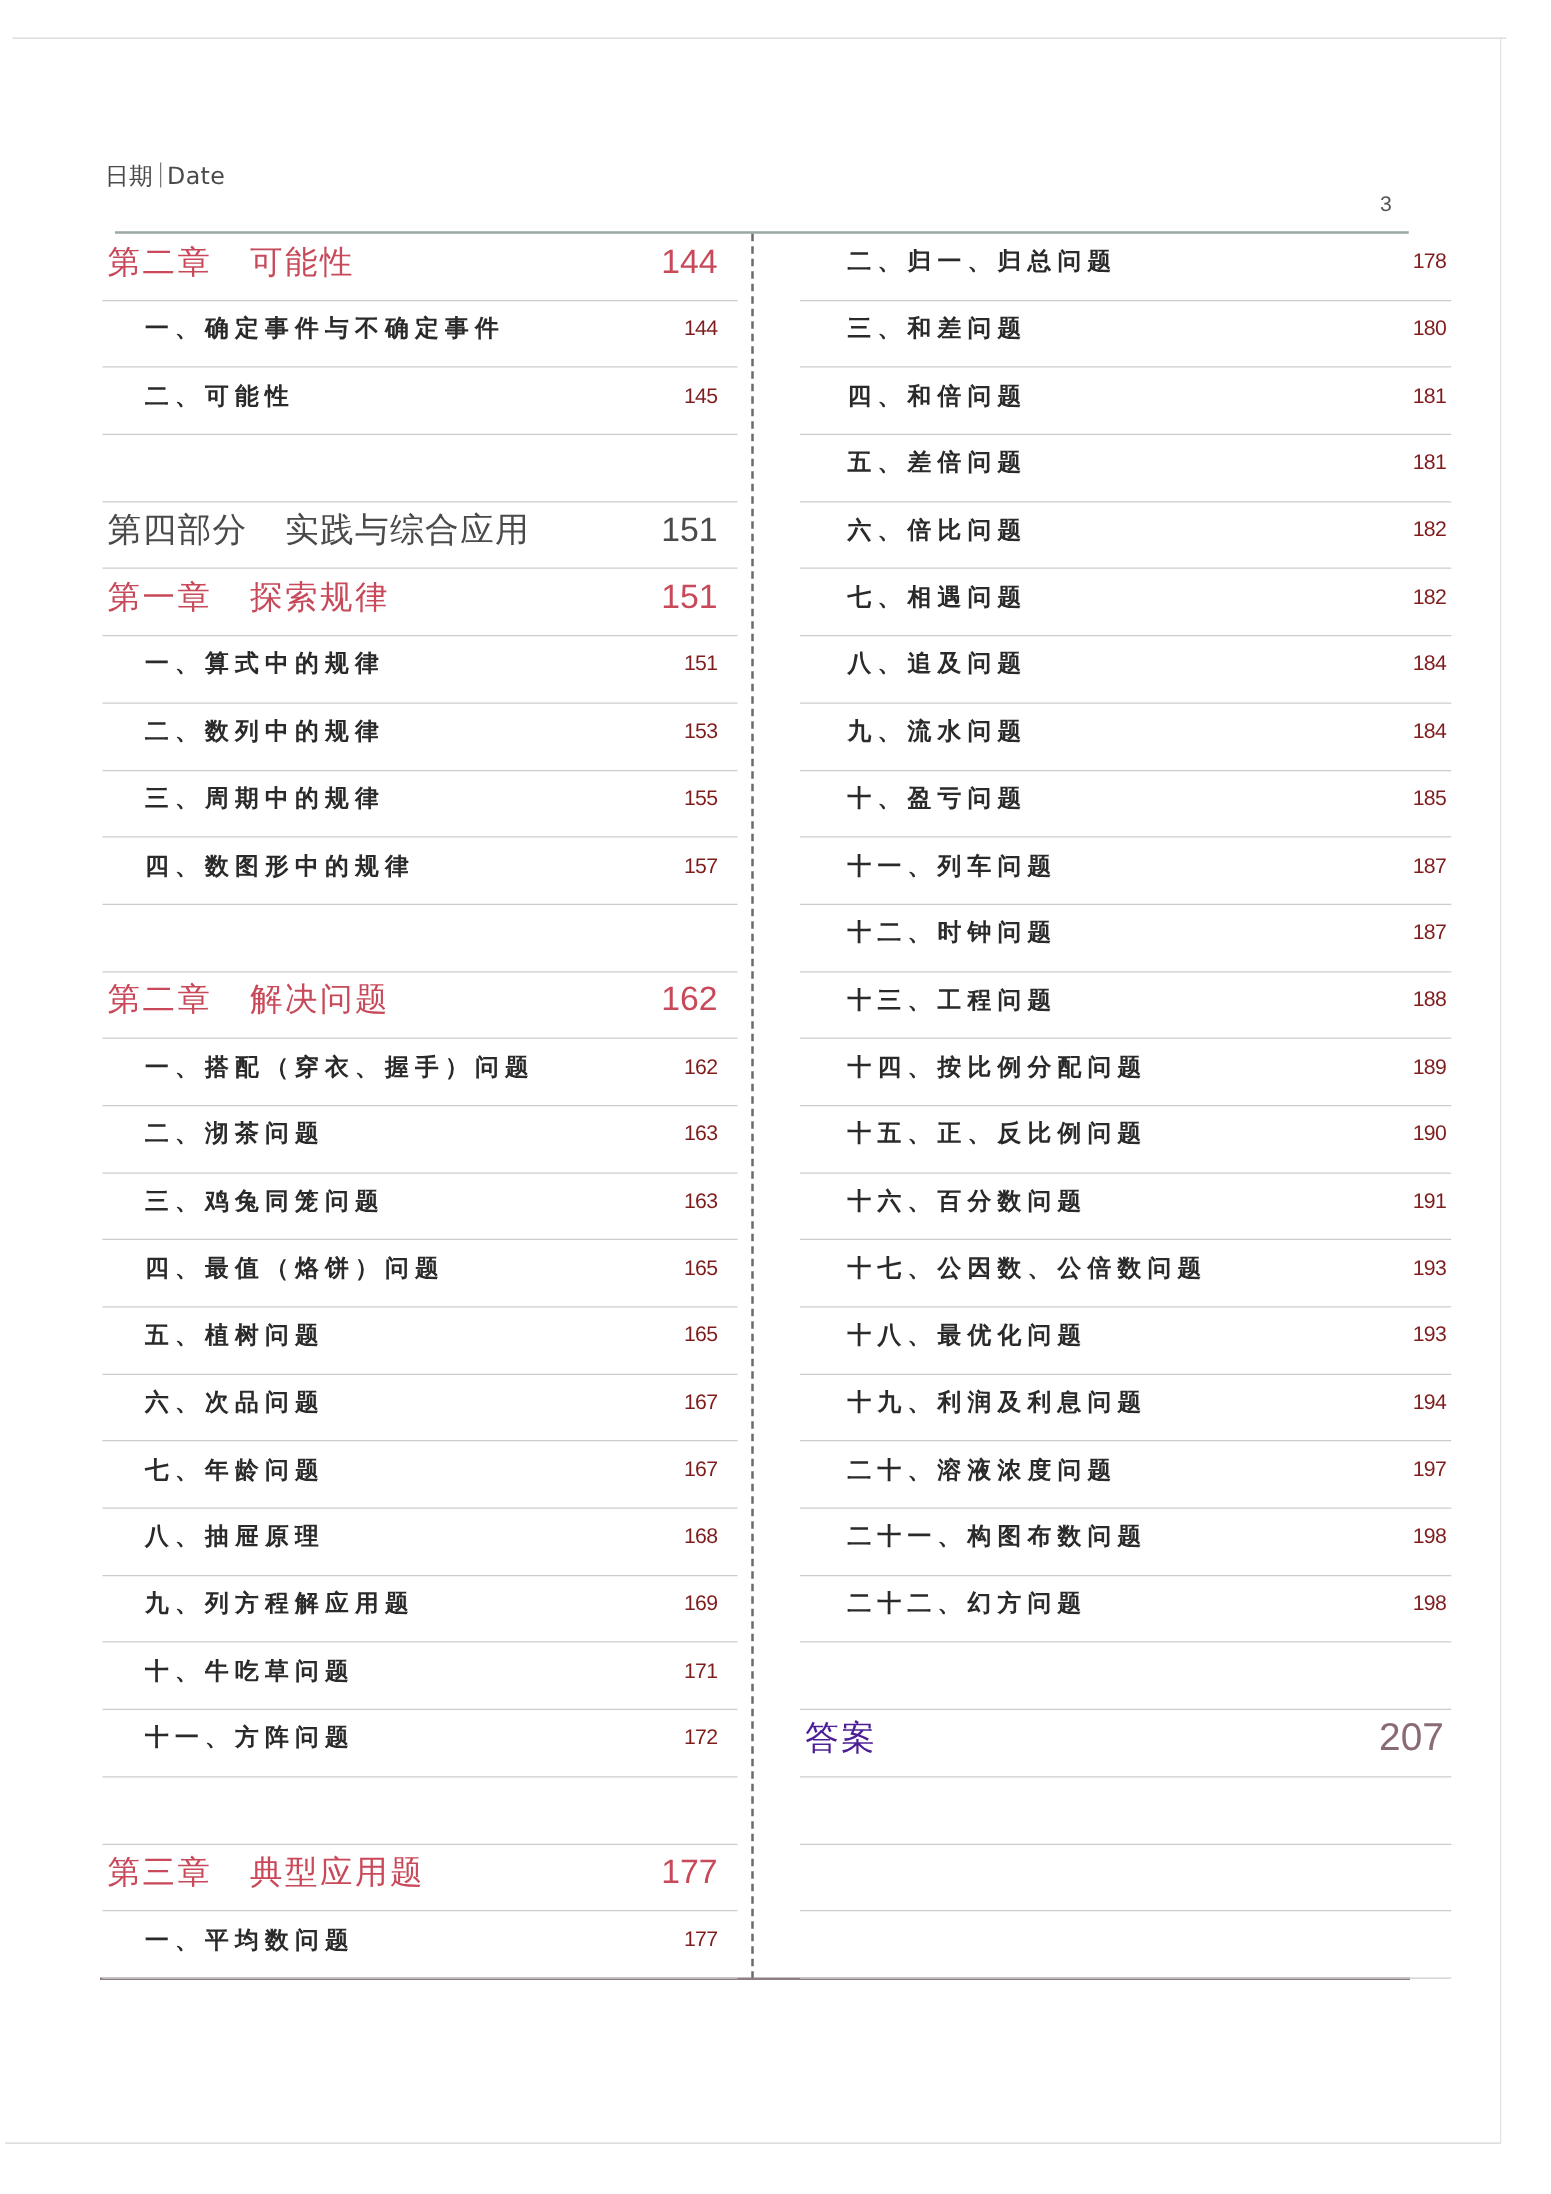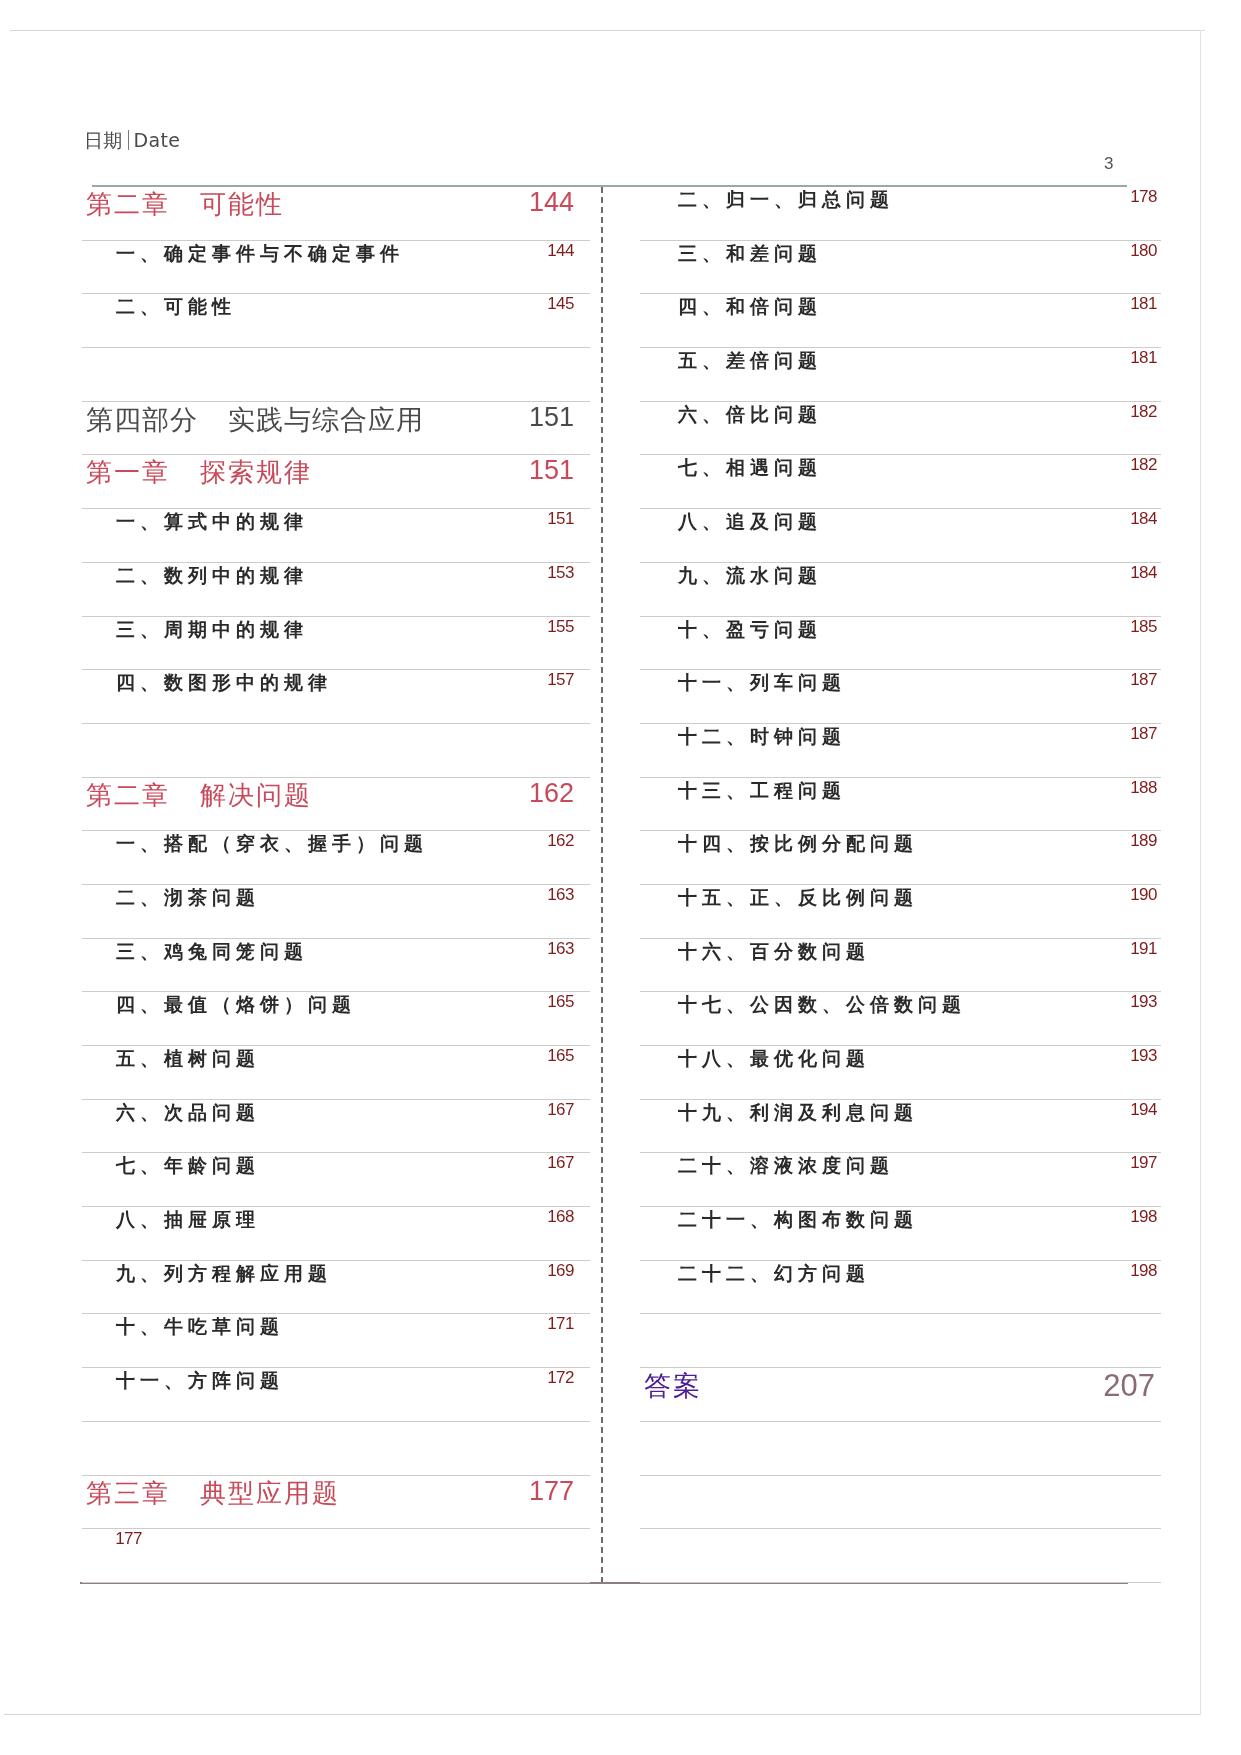--- a/index.html
+++ b/index.html
@@ -19,21 +19,21 @@
   .divider { position: absolute; left: 601px; top: 187px; height: 1396px; width: 0; border-left: 2px dashed #6b6b6b; }
   .bottom-rule { position: absolute; left: 80px; top: 1582px; width: 1048px; height: 2px; background: #8c7f84; }
 
   .col { position: absolute; top: 187px; }
   .col.left { left: 82px; width: 508px; }
   .col.right { left: 640px; width: 521px; }
 
   .row {
     height: 53.7px; box-sizing: border-box; position: relative;
     border-bottom: 1px solid #cfcbcb;
-    display: flex; align-items: flex-start; padding-bottom: 8px;
+    display: flex; align-items: center; padding-bottom: 8px;
   }
   .row .label { flex: 1; white-space: nowrap; }
   .row .num { font-family: "Liberation Sans", sans-serif; text-align: right; min-width: 60px; }
 
   .row.item .label { font-size: 19px; color: #2a2a2a; letter-spacing: 5px; padding-left: 34px; font-weight: bold; }
   .row.item .num { font-size: 17px; color: #7f1d1d; padding-right: 16px; letter-spacing: -0.5px; }
   .col.right .row.item .label { padding-left: 38px; }
   .col.right .row.item .num { padding-right: 4px; }
 
   .row.chapter .label { font-size: 26px; color: #c84a5a; letter-spacing: 2px; padding-left: 4px; }
@@ -155,20 +155,21 @@
     </div>
     <div class="row blank">
       <span class="label"></span>
       <span class="num"></span>
     </div>
     <div class="row chapter">
       <span class="label"><span>第三章</span><span class="gap"></span><span>典型应用题</span></span>
       <span class="num">177</span>
     </div>
     <div class="row item">
+      <span class="label">一、平均数问题</span>
       <span class="num">177</span>
     </div>
   </div>
 <div class="col right" id="col-right">
     <div class="row item">
       <span class="label">二、归一、归总问题</span>
       <span class="num">178</span>
     </div>
     <div class="row item">
       <span class="label">三、和差问题</span>

